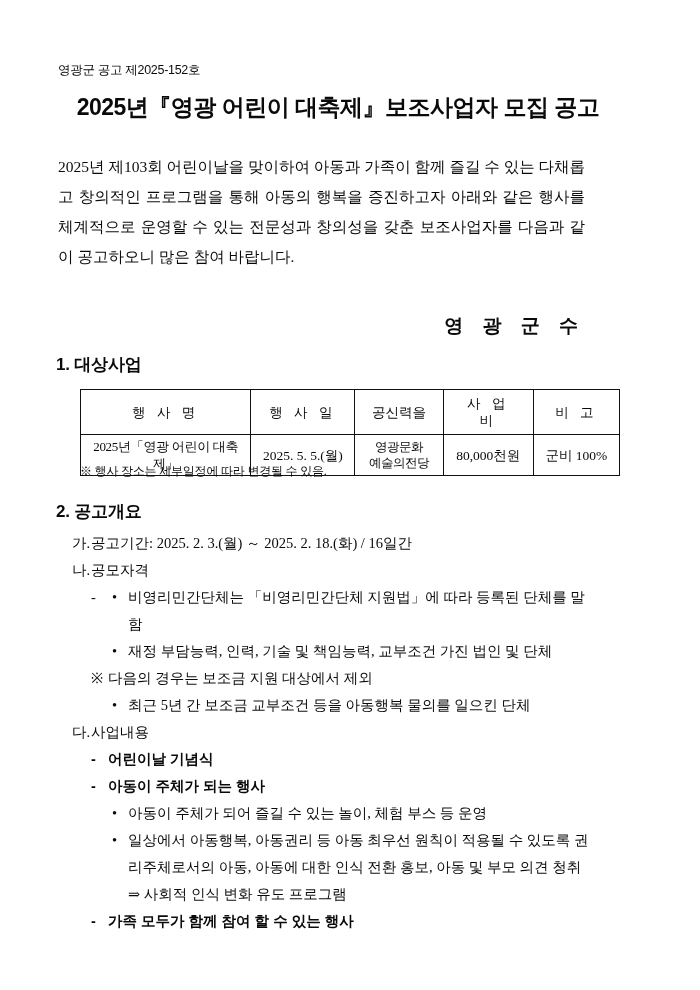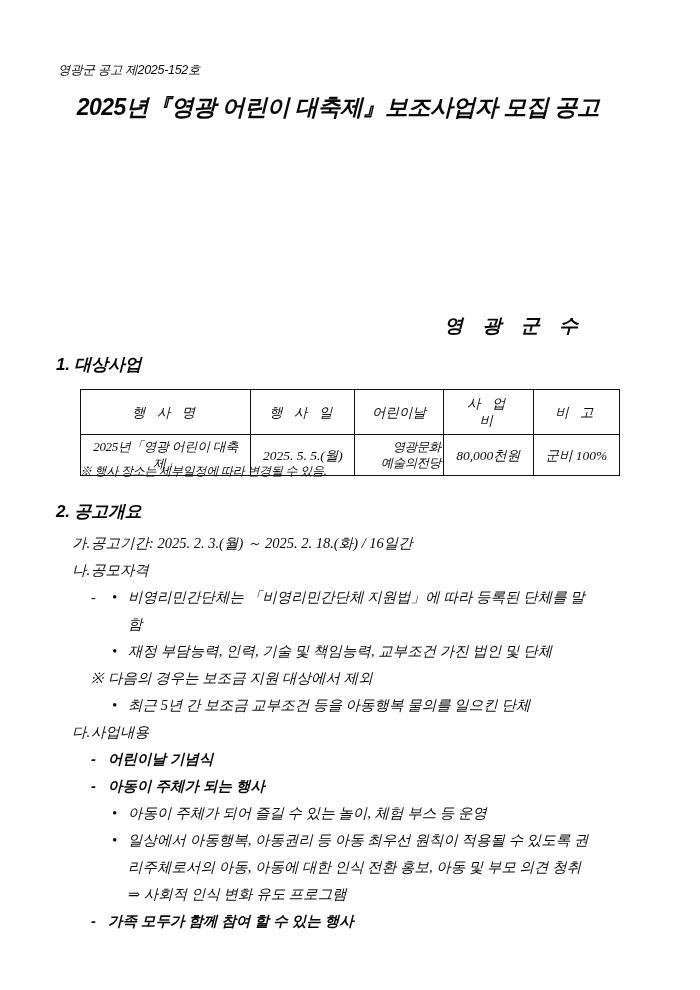--- a/index.html
+++ b/index.html
@@ -14,21 +14,20 @@
     color: #0a0a0a;
     position: relative;
     overflow: hidden;
   }
   .page {
     position: relative;
     width: 640px;
     height: 990px;
     padding: 0;
     box-sizing: border-box;
-    font-style: italic;
   }
   .doc-number {
     position: absolute;
     left: 58px;
     top: 62px;
     font-size: 12.5px;
     letter-spacing: -0.3px;
     font-family: "Liberation Sans", "DejaVu Sans", sans-serif;
   }
   .doc-title {
@@ -103,21 +102,21 @@
     line-height: 17px;
   }
   table.info th {
     font-weight: normal;
     letter-spacing: 4px;
     padding: 5px 12px;
     font-size: 13.5px;
   }
   table.info th.tight { letter-spacing: 0px; }
   table.info td.name { letter-spacing: -0.3px; font-size: 13px; }
-  table.info td.place { font-size: 12.5px; line-height: 16px; letter-spacing: -0.5px; text-align: right; }
+  table.info td.place { font-size: 12.5px; line-height: 16px; letter-spacing: -0.5px; }
   .col1 { width: 200px; }
   .col2 { width: 105px; }
   .col3 { width: 85px; }
   .col4 { width: 85px; }
   .col5 { width: 80px; }
 
   .table-note {
     position: absolute;
     left: 80px;
     top: 463px;
@@ -169,31 +168,34 @@
 </style>
 </head>
 <body>
 
 <div class="page">
 
   <div class="doc-number">영광군 공고 제2025-152호</div>
 
   <div class="doc-title">2025년『영광 어린이 대축제』보조사업자 모집 공고</div>
 
+  <div class="intro">
+    <p>2025년 제103회 어린이날을 맞이하여 아동과 가족이 함께 즐길 수 있는 다채롭고 창의적인 프로그램을 통해 아동의 행복을 증진하고자 아래와 같은 행사를 체계적으로 운영할 수 있는 전문성과 창의성을 갖춘 보조사업자를 다음과 같이 공고하오니 많은 참여 바랍니다.</p>
+  </div>
 
   <div class="issuer">영 광 군 수</div>
 
   <div class="section-head sec1">1. 대상사업</div>
 
   <table class="info">
     <thead>
       <tr>
         <th class="col1">행 사 명</th>
         <th class="col2">행 사 일</th>
-        <th class="col3 tight">어린이날</th>
+        <th class="col3 tight">공신력을</th>
         <th class="col4">사 업 비</th>
         <th class="col5">비 고</th>
       </tr>
     </thead>
     <tbody>
       <tr>
         <td class="name">2025년「영광 어린이 대축제」</td>
         <td>2025. 5. 5.(월)</td>
         <td class="place">
           <span>영광문화</span><br>

